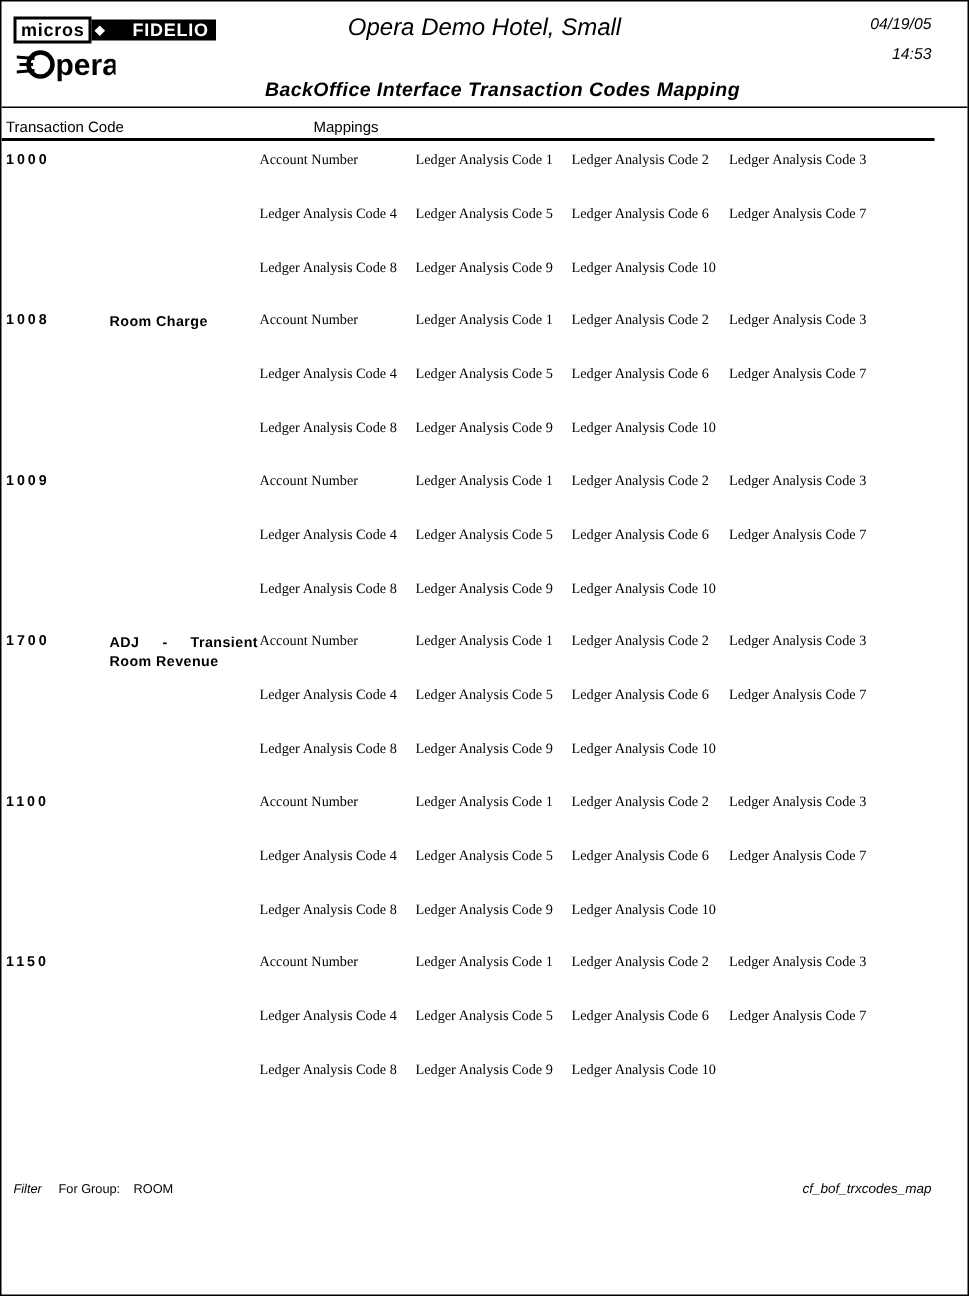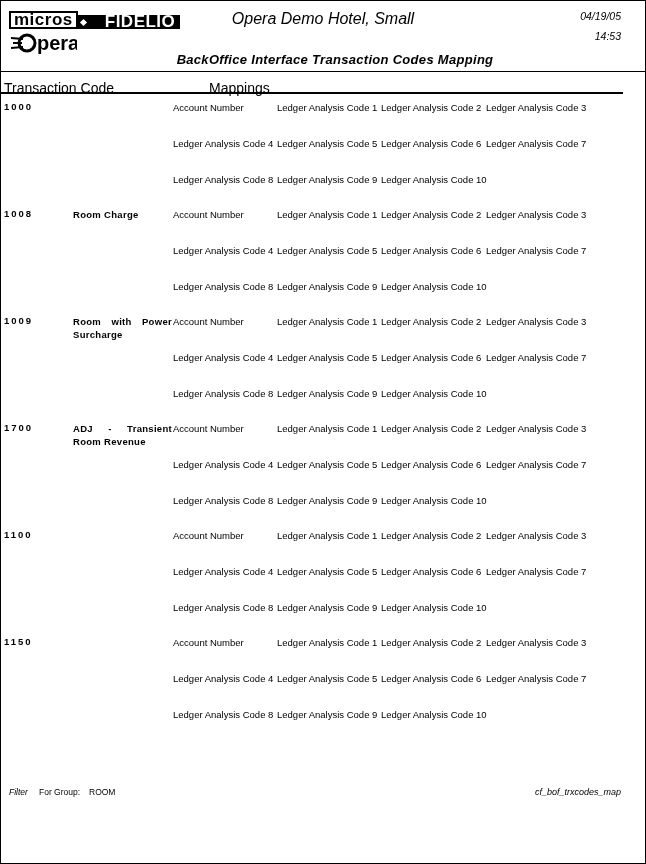--- a/index.html
+++ b/index.html
@@ -10,22 +10,22 @@
     background:#ffffff;
     border:1px solid #000;
     overflow:hidden;
     font-family:"Liberation Sans","DejaVu Sans",sans-serif;
     color:#000;
   }
 
   
   .logo-micros {
     position:absolute; left:8px; top:10px;
-    display:inline-flex; align-items:flex-end;
-    font-size:17px; font-weight:bold; line-height:14px;
+    display:inline-flex; align-items:center;
+    font-size:12px; font-weight:bold; line-height:14px;
   }
   .micros-box { border:2px solid #000; background:#fff; padding:0 3px; letter-spacing:.5px; }
   .fidelio-box { background:#000; color:#fff; padding:0 5px 0 3px; display:flex; align-items:center; gap:19px; letter-spacing:.5px; }
   .diamond { width:5px; height:5px; background:#fff; transform:rotate(45deg); display:inline-block; }
 
   .logo-opera { position:absolute; left:10px; top:30px; }
 
   .hotel-name {
     position:absolute; top:9px; left:0; width:100%;
     text-align:center; font-style:italic; font-size:16px;
@@ -35,37 +35,37 @@
 
   .report-title {
     position:absolute; top:51px; left:12px; width:100%;
     text-align:center; font-weight:bold; font-style:italic;
     font-size:13px; letter-spacing:.3px;
   }
 
   .rule-thin  { position:absolute; top:70px; left:0; width:646px; height:1px; background:#000; }
   .rule-thick { position:absolute; top:91px; left:0; width:622px; height:2px; background:#000; }
 
-  .col-hdr { position:absolute; top:79px; font-size:14px; }
+  .col-hdr { position:absolute; top:79px; font-size:10px; }
   .col-hdr.trx  { left:3px; }
   .col-hdr.maps { left:168px;padding-left:40px; }
 
   
   #tx-blocks { position:absolute; top:100px; left:0; right:0; }
   .tx-block { position:relative; height:107px; }
   .tx-code {
     position:absolute; left:3px; top:0;
     font-size:9.5px; font-weight:bold; letter-spacing:2px; line-height:11px;
   }
   .tx-desc {
     position:absolute; left:72px; top:0; width:99px;
     font-size:9.5px; font-weight:bold; letter-spacing:.3px;
     line-height:13px; text-align:justify;
   }
-  .map-grid { position:absolute; left:172px; top:1px; right:4px; }
+  .map-grid { position:absolute; left:172px; top:1px; right:4px;font-family:Liberation Serif, serif; }
   .map-row {
     display:grid; grid-template-columns:104px 104px 105px 1fr;
     height:36px; align-items:start;
   }
   .map-cell { font-size:9.5px; line-height:11px; white-space:nowrap; }
 
   
   .footer { position:absolute; top:786px; left:0; width:100%; height:14px; font-size:8.5px; }
   .ftr-filter { position:absolute; left:8px;  font-style:italic; }
   .ftr-group-label { position:absolute; left:38px; }
@@ -149,21 +149,20 @@
         <div class="map-row">
           <span class="map-cell">Ledger Analysis Code 8</span>
           <span class="map-cell">Ledger Analysis Code 9</span>
           <span class="map-cell">Ledger Analysis Code 10</span>
         </div>
       </div>
     </div>
 
     <div class="tx-block">
       <div class="tx-code">1009</div>
-      <div class="tx-desc">Room with Power Surcharge</div>
       <div class="map-grid">
         <div class="map-row">
           <span class="map-cell">Account Number</span>
           <span class="map-cell">Ledger Analysis Code 1</span>
           <span class="map-cell">Ledger Analysis Code 2</span>
           <span class="map-cell">Ledger Analysis Code 3</span>
         </div>
         <div class="map-row">
           <span class="map-cell">Ledger Analysis Code 4</span>
           <span class="map-cell">Ledger Analysis Code 5</span>

